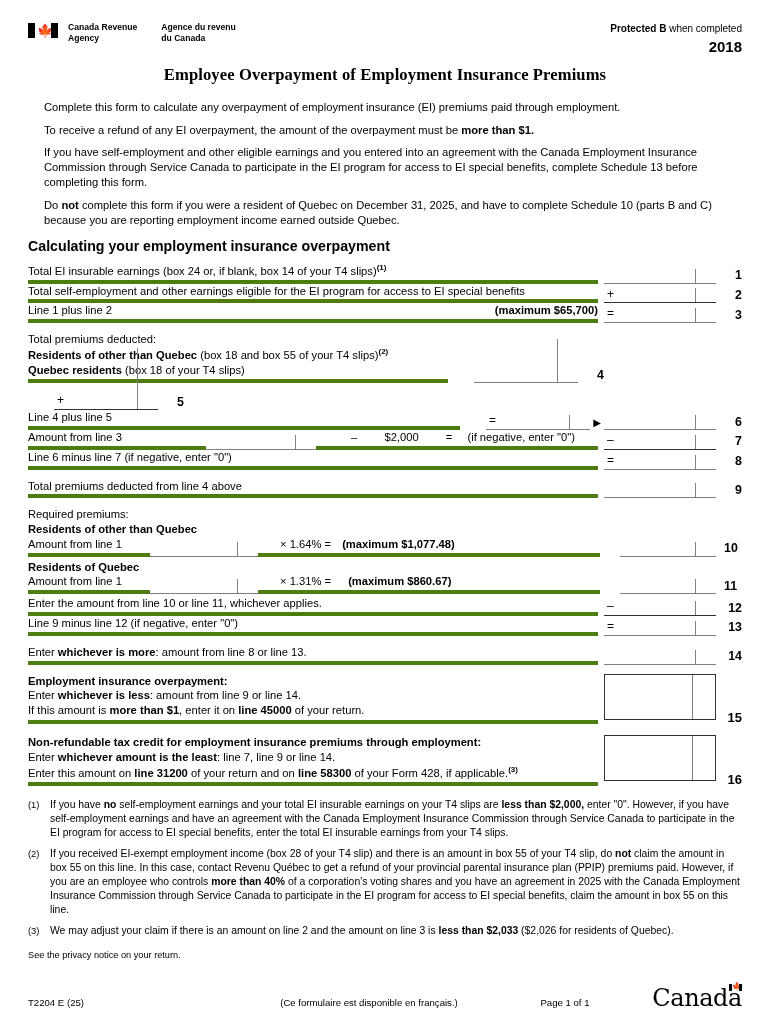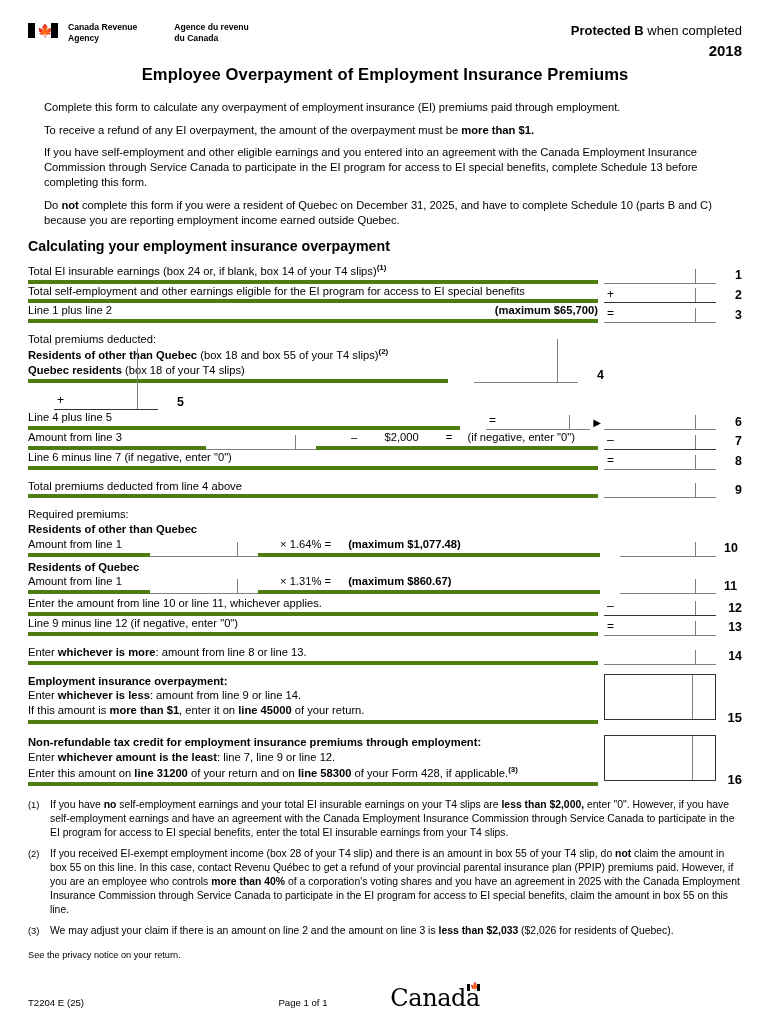--- a/index.html
+++ b/index.html
@@ -16,28 +16,28 @@
   .page { position: relative; width: 770px; height: 1024px; padding: 18px 28px 0 28px; }
 
   
   .hdr { display: flex; align-items: flex-start; justify-content: space-between; height: 40px; }
   .brand { display: flex; align-items: flex-start; gap: 10px; padding-top: 4px; }
   .flag { width: 30px; height: 15px; position: relative; flex: none; margin-top: 1px; }
   .flag .bar { position: absolute; top: 0; width: 7px; height: 15px; background: #000; }
   .flag .bar.l { left: 0; } .flag .bar.r { right: 0; }
   .flag .leaf { position: absolute; left: 9px; top: 0px; width: 12px; height: 15px;
                 color:#000; font-size: 13px; line-height: 15px; text-align: center; }
-  .brandtxt { display: flex; gap: 37px; font-size: 8.6px; line-height: 1.25; font-weight: bold; }
+  .brandtxt { display: flex; gap: 24px; font-size: 8.6px; line-height: 1.25; font-weight: bold; }
   .brandtxt div { white-space: pre-line; }
   .prot { text-align: right; padding-top: 4px; }
-  .prot .p1 { font-size: 13px; }
+  .prot .p1 { font-size: 10px; }
   .prot .p1 b { font-weight: bold; }
   .prot .yr { font-size: 15px; font-weight: bold; margin-top: 2px; }
 
-  h1.title { text-align: center; font-size: 16.6px; font-weight: bold; margin: 6px 0 14px 0; letter-spacing: .1px; }
+  h1.title { text-align: center; font-size: 16.6px; font-weight: bold; margin: 6px 0 14px 0; letter-spacing: .1px; font-family: Liberation Serif, serif; }
 
   p.intro { margin: 0 0 8px 16px; }
   p.intro:last-of-type { margin-bottom: 10px; }
 
   h2.sec { font-size: 14.2px; font-weight: bold; margin: 4px 0 7px 0; }
 
   
   .rows { width: 100%; }
   .row { display: flex; align-items: flex-end; min-height: 18px; }
   .lbl { flex: 1; padding-bottom: 1px; }
@@ -247,21 +247,21 @@
     <div style="font-weight:bold">Residents of other than Quebec</div>
 
     <div class="row">
       <div class="lbl rule" style="flex:none;width:122px">Amount from line 1</div>
       <div class="amt" style="width:108px">
         <div class="tick"></div>
           <div class="ul"></div>
       </div>
       <div class="lbl rule" style="flex:1;padding-left:22px">
         <span>× 1.64% =</span>
-        <b style="margin-left:14px">(maximum $1,077.48)</b>
+        <b style="margin-left:8px">(maximum $1,077.48)</b>
       </div>
       <div class="amt" style="width:96px;margin-left:20px">
         <div class="tick"></div>
           <div class="ul"></div>
       </div>
       <div class="num" style="text-align:left;padding-left:8px">10</div>
     </div>
 
     <div style="font-weight:bold;margin-top:3px">Residents of Quebec</div>
 
@@ -327,21 +327,21 @@
           <div class="tick"></div>
         </div>
       <div class="boxnum">15</div>
     </div>
 
     <div class="spacer"></div>
 
     <div class="boxrow">
       <div class="lblwrap">
         <div style="font-weight:bold">Non-refundable tax credit for employment insurance premiums through employment:</div>
-        <div><span>Enter </span><b>whichever amount is the least</b><span>: line 7, line 9 or line 12.</span></div>
+        <div><span>Enter </span><b>whichever amount is the least</b><span>: line 7, line 9 or line 14.</span></div>
         <div class="rule" style="padding-bottom:2px"><span>Enter this amount on </span><b>line 31200</b><span> of your return and on </span><b>line 58300</b><span> of your Form 428, if applicable.</span><span class="fn">(3)</span></div>
       </div>
       <div class="bigbox">
           <div class="tick"></div>
         </div>
       <div class="boxnum">16</div>
     </div>
   </div>
 
   <div class="notes">
@@ -356,20 +356,21 @@
     <div class="note">
       <div class="mk">(3)</div>
       <div>We may adjust your claim if there is an amount on line 2 and the amount on line 3 is <b>less than $2,033</b> ($2,026 for residents of Quebec).</div>
     </div>
   </div>
 
   <div class="privacy">See the privacy notice on your return.</div>
 
   <div class="footer">
     <div class="f1">T2204 E (25)</div>
+    <div class="f2">(Ce formulaire est disponible en français.)</div>
     <div class="f3">Page 1 of 1</div>
     <div class="wordmark">
       <span class="wm"><span>Canad</span><span>a</span></span>
       <span class="fl">
         <span class="b l"></span>
           <span class="lf">🍁</span>
           <span class="b r"></span>
       </span>
     </div>
   </div>

